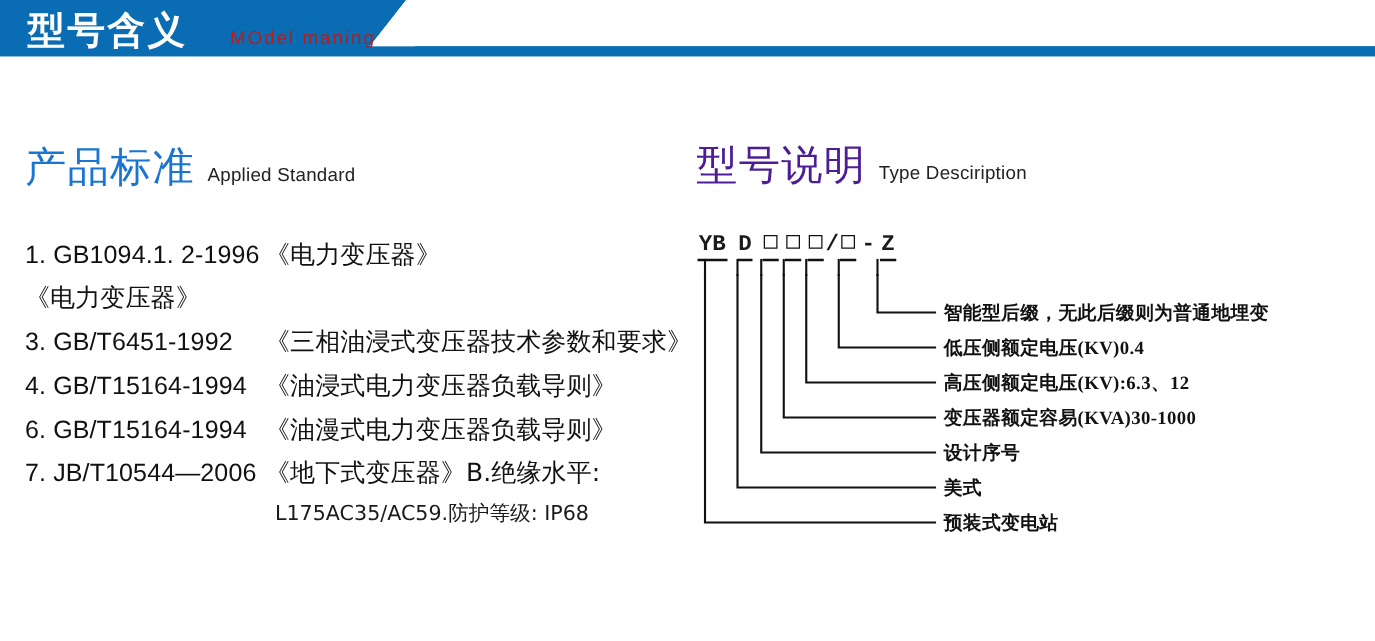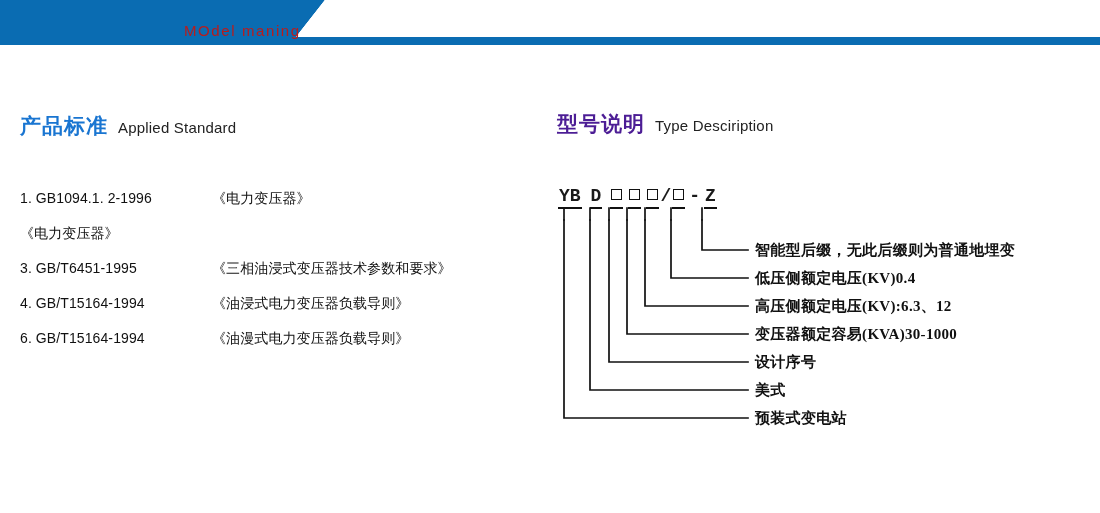--- a/index.html
+++ b/index.html
@@ -52,22 +52,22 @@
     letter-spacing: 1.6px;
     line-height: 18px;
   }
 
   
   .section-head {
     position: absolute;
     white-space: nowrap;
   }
   .head-cn {
-    font-size: 21px;
-    font-weight: 700;
+    font-size: 33px;
+    font-weight: 400;
     letter-spacing: 1px;
     font-family: "DejaVu Sans", "Liberation Sans", sans-serif;
     vertical-align: baseline;
   }
   .head-en {
     font-size: 15px;
     font-weight: 400;
     color: #222222;
     letter-spacing: 0.2px;
     padding-left: 10px;
@@ -80,21 +80,21 @@
   #standards {
     position: absolute;
     left: 20px;
     top: 190px;
     width: 540px;
   }
   .std-row {
     display: flex;
     align-items: baseline;
     height: 35px;
-    font-size: 14px;
+    font-size: 20px;
     color: #111111;
     white-space: nowrap;
   }
   .std-code {
     width: 192px;
     flex: 0 0 192px;
     letter-spacing: 0.1px;
   }
   .std-title {
     letter-spacing: 0.1px;
@@ -170,51 +170,57 @@
 
 <div id="banner">
   <svg id="banner-bar" viewBox="0 0 1100 52" preserveAspectRatio="none">
 
     <polygon points="0,0 325,0 296,37 1100,37 1100,45 0,45" fill="#0a6cb2"></polygon>
     <polygon points="325,0 360,0 332,37 296,37" fill="#ffffff"></polygon>
     <polygon points="360,0 1100,0 1100,37 332,37" fill="#ffffff"></polygon>
     <rect x="0" y="37" width="1100" height="8" fill="#0a6cb2"></rect>
     <polygon points="325,0 360,0 332,37 296,37" fill="#ffffff"></polygon>
   </svg>
+  <div class="banner-text-cn">型号含义</div>
   <div class="banner-text-en">MOdel maning</div>
 </div>
 
 <div id="head-left" class="section-head">
   <span class="head-cn" style="color:#1975d1">产品标准</span><span class="head-en">Applied Standard</span>
 </div>
 
 <div id="head-right" class="section-head">
   <span class="head-cn" style="color:#4c1d95">型号说明</span><span class="head-en">Type Desciription</span>
 </div>
 
 <div id="standards">
   <div class="std-row">
     <span class="std-code">1. GB1094.1. 2-1996</span>
     <span class="std-title">《电力变压器》</span>
   </div>
   <div class="std-row">
     <span class="std-title">《电力变压器》</span>
   </div>
   <div class="std-row">
-    <span class="std-code">3. GB/T6451-1995</span>
+    <span class="std-code">3. GB/T6451-1992</span>
     <span class="std-title">《三相油浸式变压器技术参数和要求》</span>
   </div>
   <div class="std-row">
     <span class="std-code">4. GB/T15164-1994</span>
     <span class="std-title">《油浸式电力变压器负载导则》</span>
   </div>
   <div class="std-row">
     <span class="std-code">6. GB/T15164-1994</span>
     <span class="std-title">《油漫式电力变压器负载导则》</span>
   </div>
+  <div class="std-row">
+    <span class="std-code">7. JB/T10544—2006</span>
+    <span class="std-title">《地下式变压器》B.绝缘水平:</span>
+  </div>
+  <div class="std-cont">L175AC35/AC59.防护等级: IP68</div>
 </div>
 
 <div id="type-diagram">
 
   <div id="code-row">
     <span class="code-seg">YB</span><span class="code-plain" style="width:6px">&nbsp;</span><span class="code-seg">D</span><span class="code-plain" style="width:6px">&nbsp;</span><span class="code-seg"><span class="box-glyph"></span></span><span class="code-plain" style="width:3px">&nbsp;</span><span class="code-seg"><span class="box-glyph"></span></span><span class="code-plain" style="width:3px">&nbsp;</span><span class="code-seg"><span class="box-glyph"></span></span><span class="code-plain">/</span><span class="code-seg"><span class="box-glyph"></span></span><span class="code-plain" style="padding:0 4px">-</span><span class="code-seg">Z</span>
   </div>
 
   <svg id="leader-svg" viewBox="0 0 552 260">
     <g stroke="#111111" stroke-width="1.7" fill="none" stroke-linecap="square">

